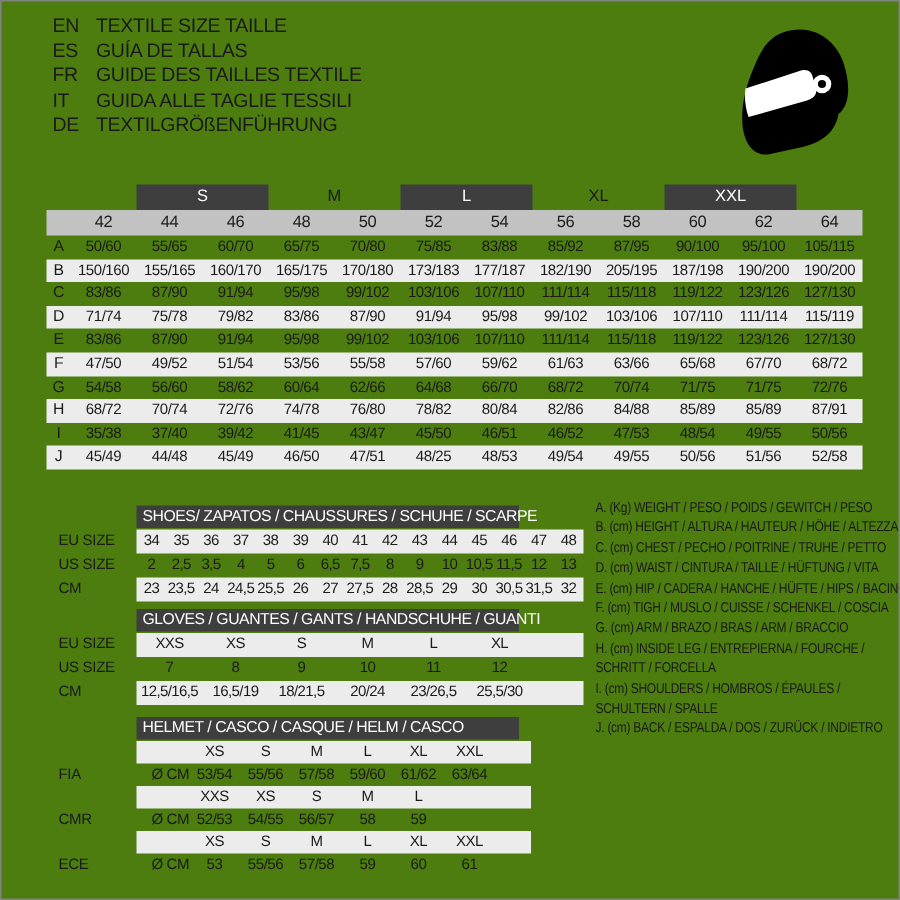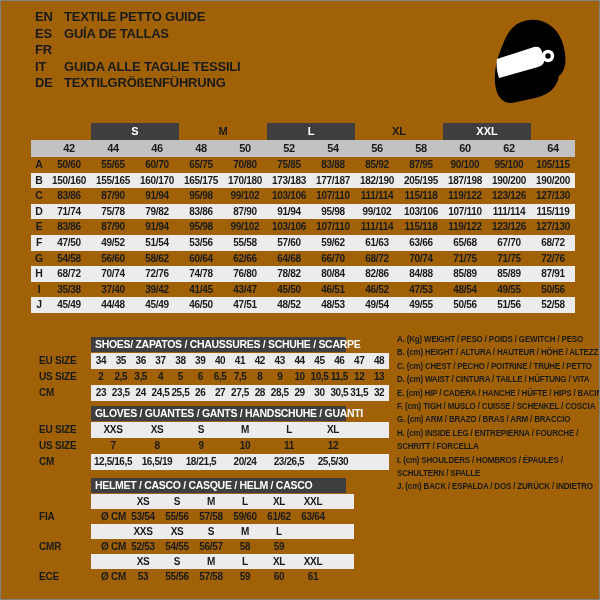--- a/index.html
+++ b/index.html
@@ -1,20 +1,20 @@
 <!DOCTYPE html>
 <html style="--bar: #3e3e3e; --midgray: #c2c2c2; --litegray: #ececec; --ink: #1a1a1a; --frame: #828282;"><head>
 <meta charset="utf-8">
 <style>
   :root{
     --bar:#3e3e3e; --midgray:#c2c2c2; --litegray:#ececec; --ink:#1a1a1a; --frame:#828282;
   }
   html,body{margin:0;padding:0;background:#fff;}
-  .page{position:relative;width:600px;height:600px;background:#a16207;border:1px solid var(--frame);
-        box-sizing:border-box;font-family:"Liberation Sans",sans-serif;font-weight:bold;color:var(--ink);overflow:hidden;}
+  .page{position:relative;width:600px;height:600px;background:#4d7c0f;border:1px solid var(--frame);
+        box-sizing:border-box;font-family:"Liberation Sans",sans-serif;font-weight:normal;color:var(--ink);overflow:hidden;}
   
   .langs{position:absolute;left:34px;top:8px;}
   .lang-row{display:flex;font-size:13px;line-height:16.6px;letter-spacing:-0.2px;white-space:nowrap;}
   .lang-code{width:29px;}
   
   .helmet-wrap{position:absolute;left:486px;top:13px;width:82px;height:92px;}
   
   .main-tbl{position:absolute;left:30px;top:122px;}
   .mrow{display:grid;grid-template-columns:16px repeat(12,44px);height:15.6px;line-height:15.6px;
         font-size:10px;letter-spacing:-0.3px;text-align:center;white-space:nowrap;}
@@ -43,28 +43,29 @@
                transform:scaleX(0.84);transform-origin:left center;}
 </style>
 </head>
 <body>
 
 <div class="page">
 
   <div class="langs">
       <div class="lang-row">
         <div class="lang-code">EN</div>
-        <div>TEXTILE PETTO GUIDE</div>
+        <div>TEXTILE SIZE TAILLE</div>
       </div>
       <div class="lang-row">
         <div class="lang-code">ES</div>
         <div>GUÍA DE TALLAS</div>
       </div>
       <div class="lang-row">
         <div class="lang-code">FR</div>
+        <div>GUIDE DES TAILLES TEXTILE</div>
       </div>
       <div class="lang-row">
         <div class="lang-code">IT</div>
         <div>GUIDA ALLE TAGLIE TESSILI</div>
       </div>
       <div class="lang-row">
         <div class="lang-code">DE</div>
         <div>TEXTILGRÖßENFÜHRUNG</div>
       </div>
     </div>
@@ -248,21 +249,21 @@
           <div>49/55</div>
           <div>50/56</div>
         </div>
         <div class="mrow alt">
           <div class="letter">J</div>
           <div>45/49</div>
           <div>44/48</div>
           <div>45/49</div>
           <div>46/50</div>
           <div>47/51</div>
-          <div>48/52</div>
+          <div>48/25</div>
           <div>48/53</div>
           <div>49/54</div>
           <div>49/55</div>
           <div>50/56</div>
           <div>51/56</div>
           <div>52/58</div>
         </div>
       </div>
   </div>
 

